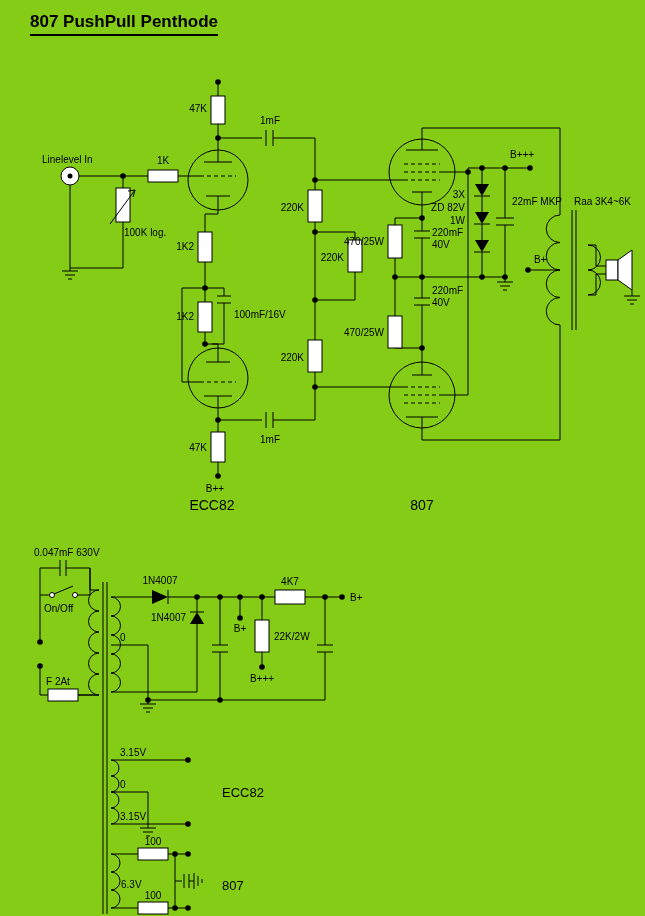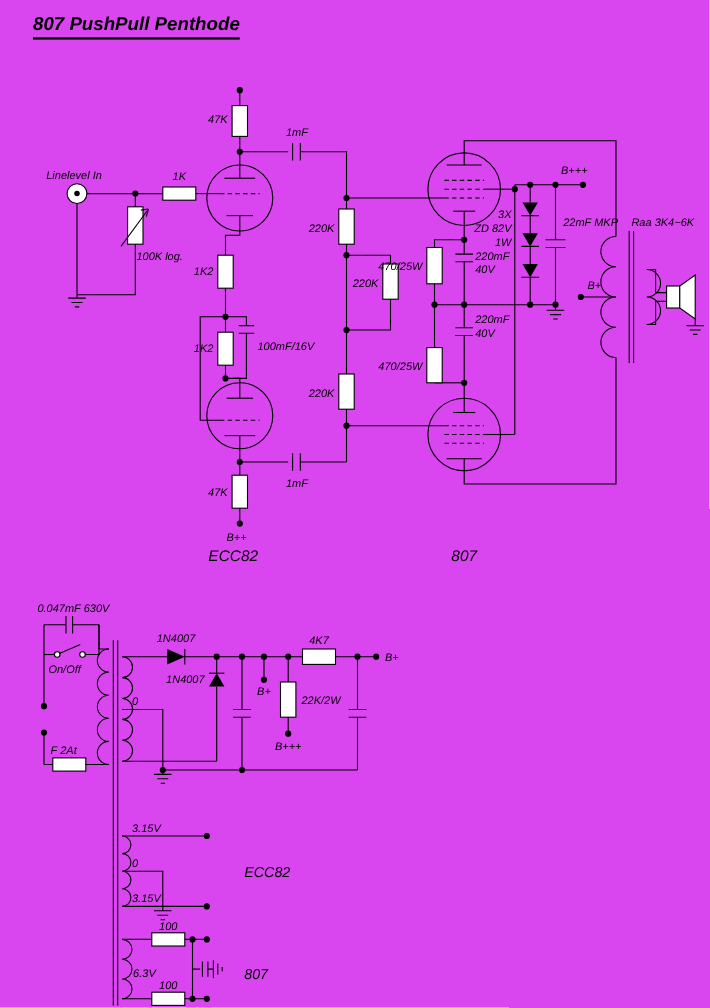--- a/index.html
+++ b/index.html
@@ -1,16 +1,16 @@
 <!DOCTYPE html>
 <html><head>
 <meta charset="utf-8">
 <style>
   html,body{margin:0;padding:0;background:#fff;}
-  .canvas{position:relative;width:645px;height:916px;background:#d946ef;font-family:"Liberation Sans",sans-serif;overflow:hidden;font-style:italic;}
+  .canvas{position:relative;width:645px;height:916px;background:#84cc16;font-family:"Liberation Sans",sans-serif;overflow:hidden;}
   .title{position:absolute;left:30px;top:12px;font-size:17px;font-weight:bold;color:#000;border-bottom:2px solid #000;padding-bottom:2px;}
   svg{position:absolute;left:0;top:0;}
   .w{stroke:#000;stroke-width:1;fill:none;}
   .box{fill:#fff;stroke:#000;stroke-width:1;}
   .dot{fill:#000;stroke:none;}
   .oc{fill:#fff;stroke:#000;stroke-width:1;}
   .dash{stroke:#000;stroke-width:1;fill:none;stroke-dasharray:4 3;}
   .tri{fill:#000;stroke:none;}
   .lbl{font-family:"Liberation Sans",sans-serif;font-size:10px;fill:#000;}
   .lbl13{font-family:"Liberation Sans",sans-serif;font-size:13px;fill:#000;}

